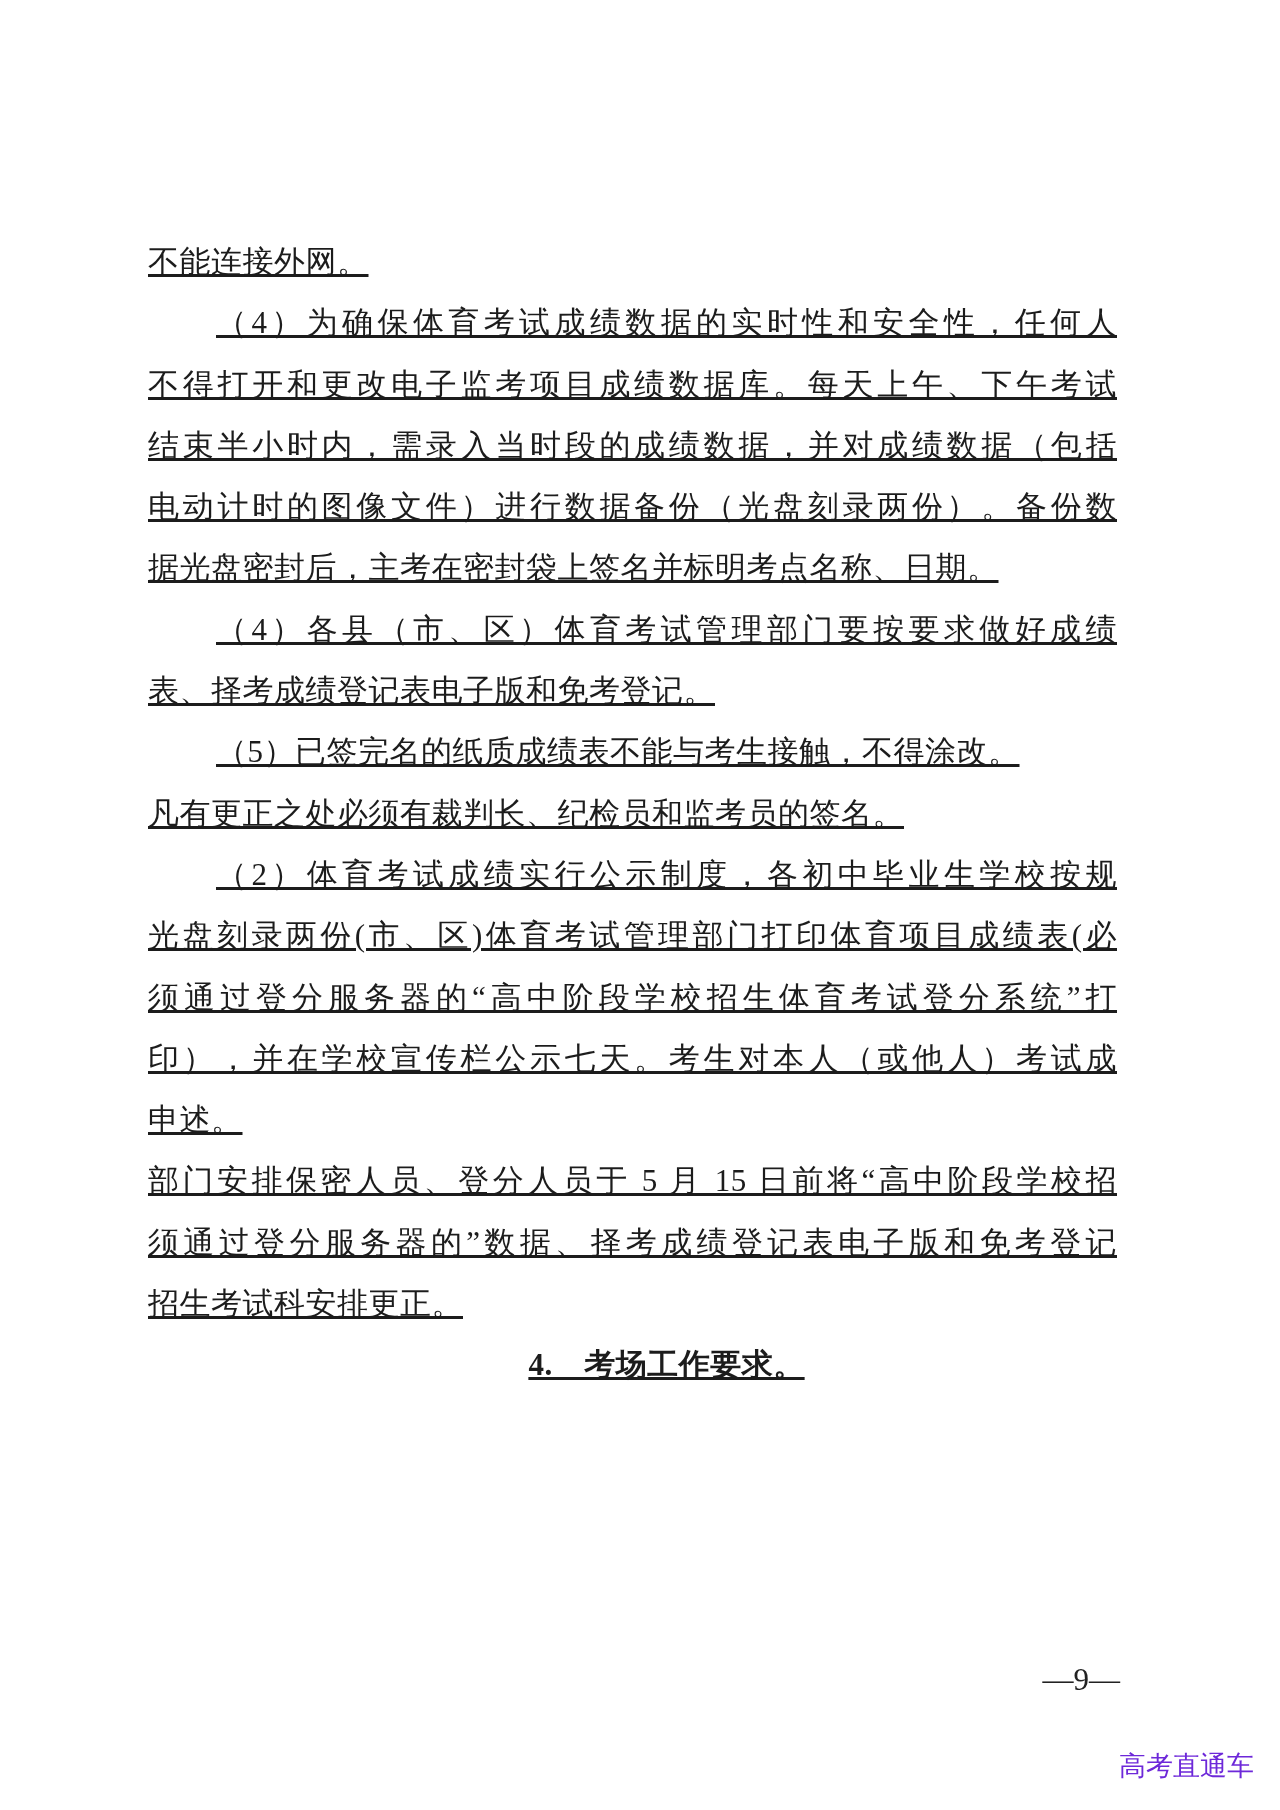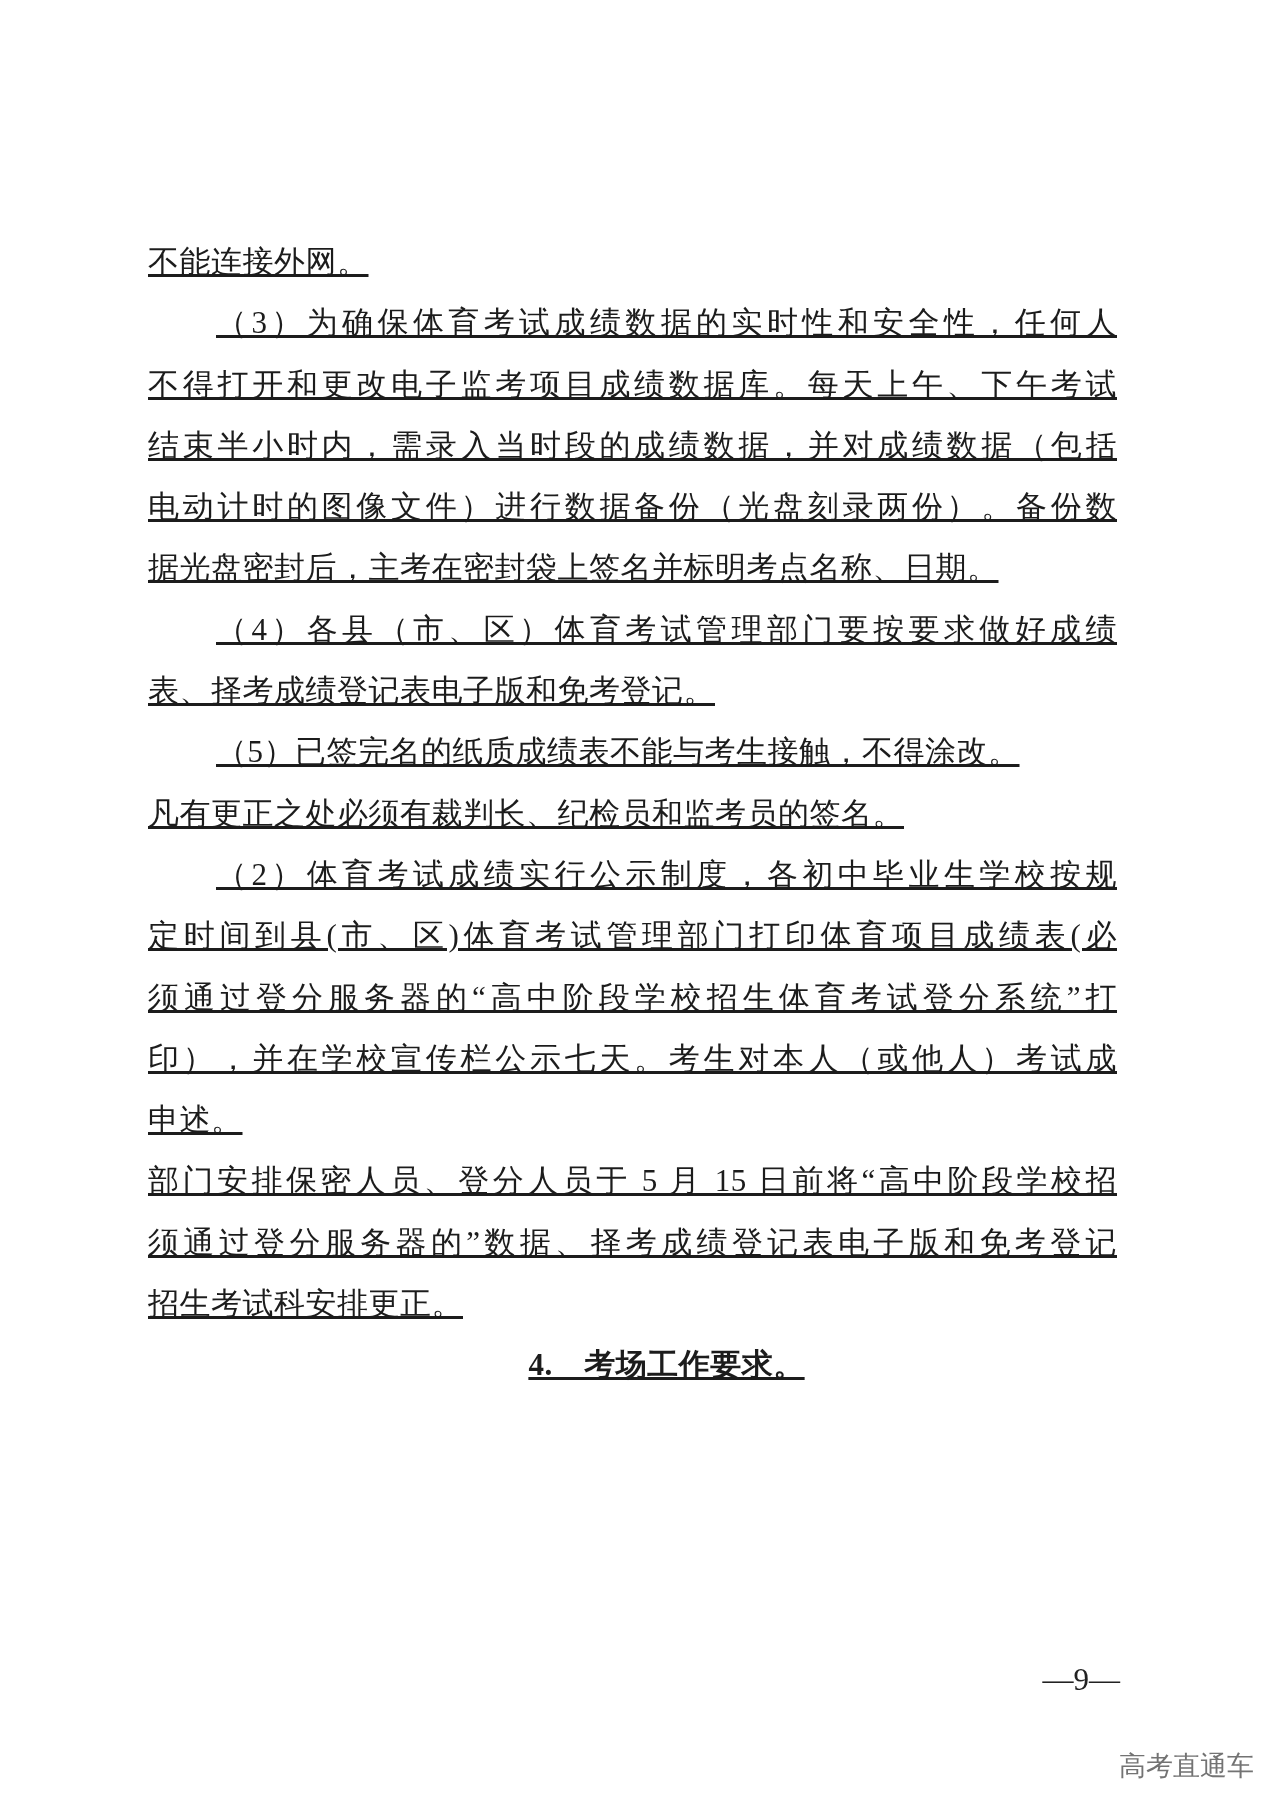--- a/index.html
+++ b/index.html
@@ -50,42 +50,42 @@
     font-size: 31px;
     line-height: 36px;
     color: #222222;
   }
   .watermark {
     position: absolute;
     top: 1750px;
     right: 26px;
     font-size: 27px;
     line-height: 32px;
-    color: #737373;
+    color: #6d28d9;
     font-family: "Liberation Sans", "DejaVu Sans", sans-serif;
   }
 </style>
 </head>
 <body>
 
 <div class="page">
 
   <div class="doc-body">
     <div class="line">不能连接外网。</div>
-    <div class="line fill indent">（3）为确保体育考试成绩数据的实时性和安全性，任何人</div>
+    <div class="line fill indent">（4）为确保体育考试成绩数据的实时性和安全性，任何人</div>
     <div class="line fill">不得打开和更改电子监考项目成绩数据库。每天上午、下午考试</div>
     <div class="line fill">结束半小时内，需录入当时段的成绩数据，并对成绩数据（包括</div>
     <div class="line fill">电动计时的图像文件）进行数据备份（光盘刻录两份）。备份数</div>
     <div class="line">据光盘密封后，主考在密封袋上签名并标明考点名称、日期。</div>
     <div class="line fill indent">（4）各县（市、区）体育考试管理部门要按要求做好成绩</div>
     <div class="line">表、择考成绩登记表电子版和免考登记。</div>
     <div class="line indent">（5）已签完名的纸质成绩表不能与考生接触，不得涂改。</div>
     <div class="line">凡有更正之处必须有裁判长、纪检员和监考员的签名。</div>
     <div class="line fill indent">（2）体育考试成绩实行公示制度，各初中毕业生学校按规</div>
-    <div class="line fill">定时间到县(市、区)体育考试管理部门打印体育项目成绩表(必</div>
+    <div class="line fill">光盘刻录两份(市、区)体育考试管理部门打印体育项目成绩表(必</div>
     <div class="line fill">须通过登分服务器的“高中阶段学校招生体育考试登分系统”打</div>
     <div class="line fill">印），并在学校宣传栏公示七天。考生对本人（或他人）考试成</div>
     <div class="line">申述。</div>
     <div class="line fill">部门安排保密人员、登分人员于 5 月 15 日前将“高中阶段学校招</div>
     <div class="line fill">须通过登分服务器的”数据、择考成绩登记表电子版和免考登记</div>
     <div class="line">招生考试科安排更正。</div>
     <div class="line indent bold">4.　考场工作要求。</div>
   </div>
 
   <div class="page-number">—9—</div>

